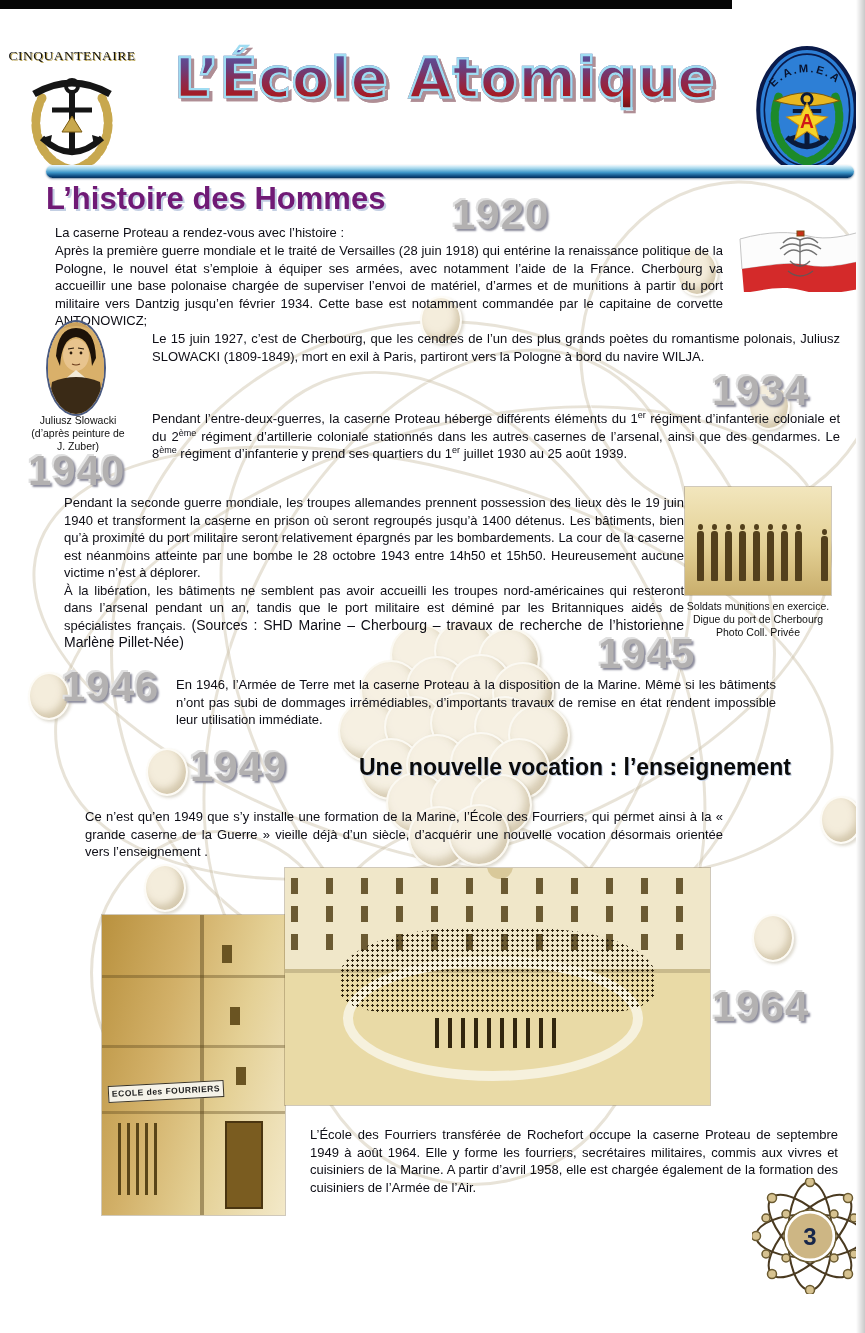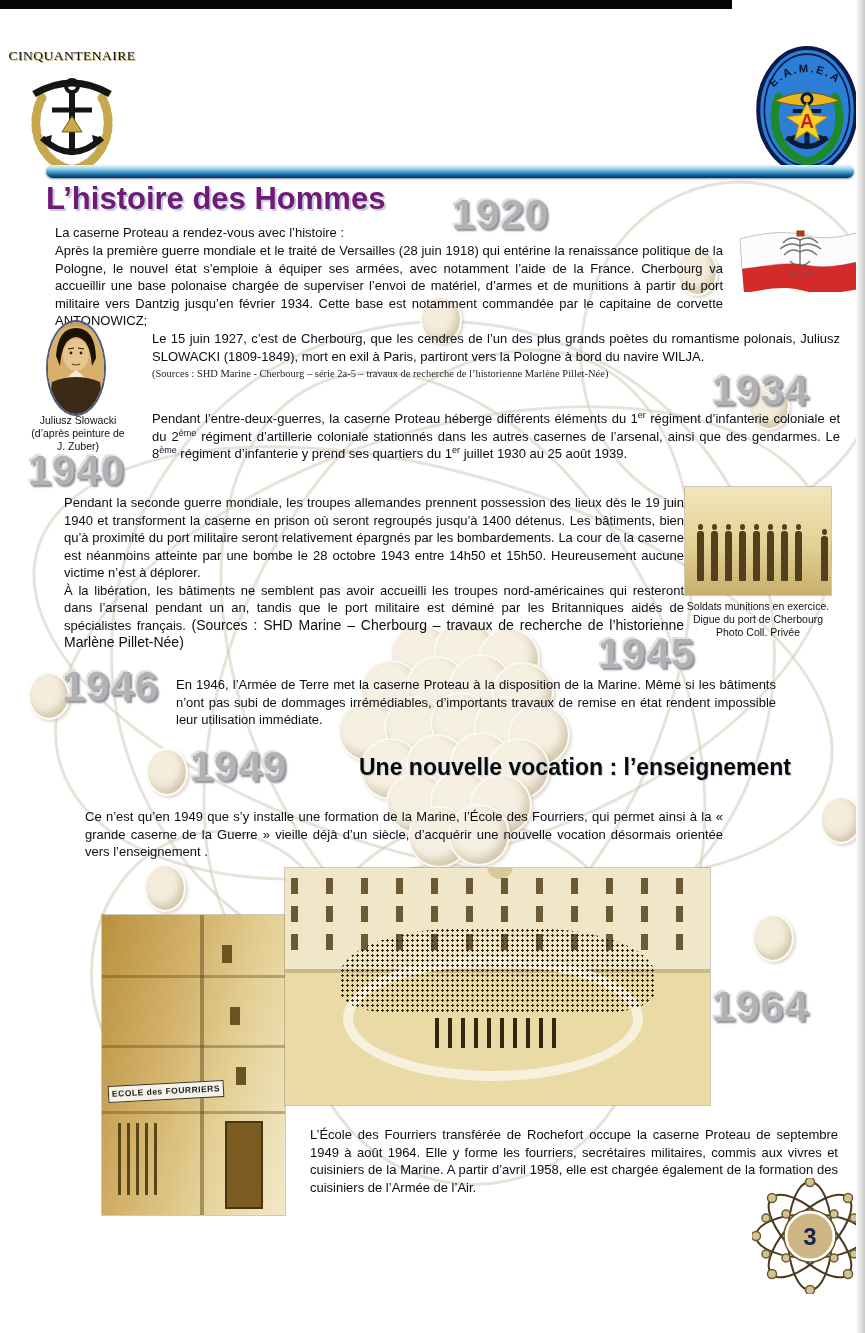--- a/index.html
+++ b/index.html
@@ -159,20 +159,21 @@
         <circle cx="60" cy="22" r="6" fill="none" stroke="#151515" stroke-width="4"></circle>
         <line x1="60" y1="28" x2="60" y2="88" stroke="#151515" stroke-width="6"></line>
         <line x1="40" y1="46" x2="80" y2="46" stroke="#151515" stroke-width="5"></line>
         <path d="M30,74 Q60,102 90,74" fill="none" stroke="#151515" stroke-width="6"></path>
         <path d="M30,74 l10,-3 -2,10 Z M90,74 l-10,-3 2,10 Z" fill="#151515"></path>
         <path d="M60,52 l10,16 -20,0 Z" fill="#c8a84e" stroke="#7a5a10"></path>
       </svg>
     </div>
 
     <div class="title-wrap">
+      <div class="title-line t1">L’École Atomique</div>
     </div>
 
     <div class="badge-right">
       <svg width="104" height="128" viewBox="0 0 100 126">
         <ellipse cx="50" cy="63" rx="48" ry="61" fill="#2d7fd6" stroke="#0a1a4a" stroke-width="4"></ellipse>
         <ellipse cx="50" cy="63" rx="42" ry="55" fill="none" stroke="#0a1a4a" stroke-width="1.5"></ellipse>
         <defs>
             <path id="arcp" d="M14,46 A40,36 0 0 1 86,46"></path>
           </defs>
         <text font-size="11" font-weight="bold" fill="#09132e" letter-spacing="2">
@@ -226,21 +227,20 @@
       <path d="M20,27 L26,26 M30,26 L36,27" stroke="#2a1a0a" stroke-width="1.2"></path>
       <path d="M24,42 Q28,44 32,42" stroke="#6a3a1a" stroke-width="1.2" fill="none"></path>
       <path d="M16,58 L28,48 L40,58 L34,68 L22,68 Z" fill="#f2ead8"></path>
       <path d="M24,58 h8 l-4,7 Z" fill="#1d1208"></path>
       <path d="M4,60 Q28,50 52,60 L56,92 L0,92 Z" fill="#3a2a16"></path>
     </svg>
   </div>
   <div class="caption" style="left:28px;top:414px;width:100px;">Juliusz Slowacki (d’après peinture de J. Zuber)</div>
 
   <p class="txt just" style="left:152px;top:330px;width:688px;">Le 15 juin 1927, c’est de Cherbourg, que les cendres de l’un des plus grands poètes du romantisme polonais, Juliusz SLOWACKI (1809-1849), mort en exil à Paris, partiront vers la Pologne à bord du navire WILJA.</p>
-  <p class="sources" style="left:152px;top:368px;width:640px;">(Sources : SHD Marine - Cherbourg – série 2a-5 – travaux de recherche de l’historienne Marlène Pillet-Née)</p>
 
   <div class="year" style="left:712px;top:370px;">1934</div>
   <p class="txt just" style="left:152px;top:410px;width:688px;">Pendant l’entre-deux-guerres, la caserne Proteau héberge différents éléments  du 1<sup>er</sup> régiment d’infanterie coloniale et du 2<sup>ème</sup> régiment d’artillerie coloniale stationnés dans les autres casernes de l’arsenal, ainsi que des gendarmes. Le 8<sup>ème</sup> régiment d’infanterie y prend ses quartiers du 1<sup>er</sup> juillet 1930 au 25 août 1939.</p>
 
   <div class="year" style="left:28px;top:450px;">1940</div>
   <div class="txt just" style="left:64px;top:494px;width:620px;">
     <p>Pendant la seconde guerre mondiale, les troupes allemandes prennent possession des lieux dès le 19 juin 1940 et transforment la caserne en prison où seront regroupés jusqu’à 1400 détenus.  Les bâtiments, bien qu’à proximité du port militaire seront relativement épargnés par les bombardements. La cour de la caserne est néanmoins atteinte par une bombe  le 28 octobre 1943 entre 14h50 et 15h50. Heureusement aucune victime n’est à déplorer.</p>
     <p>À la libération, les bâtiments ne semblent pas avoir accueilli les troupes nord-américaines qui resteront dans l’arsenal pendant un an, tandis que le port militaire est déminé par les Britanniques aidés de spécialistes français. <span class="src-inline">(Sources : SHD Marine – Cherbourg – travaux de recherche de l’historienne Marlène Pillet-Née)</span></p>
   </div>
 

